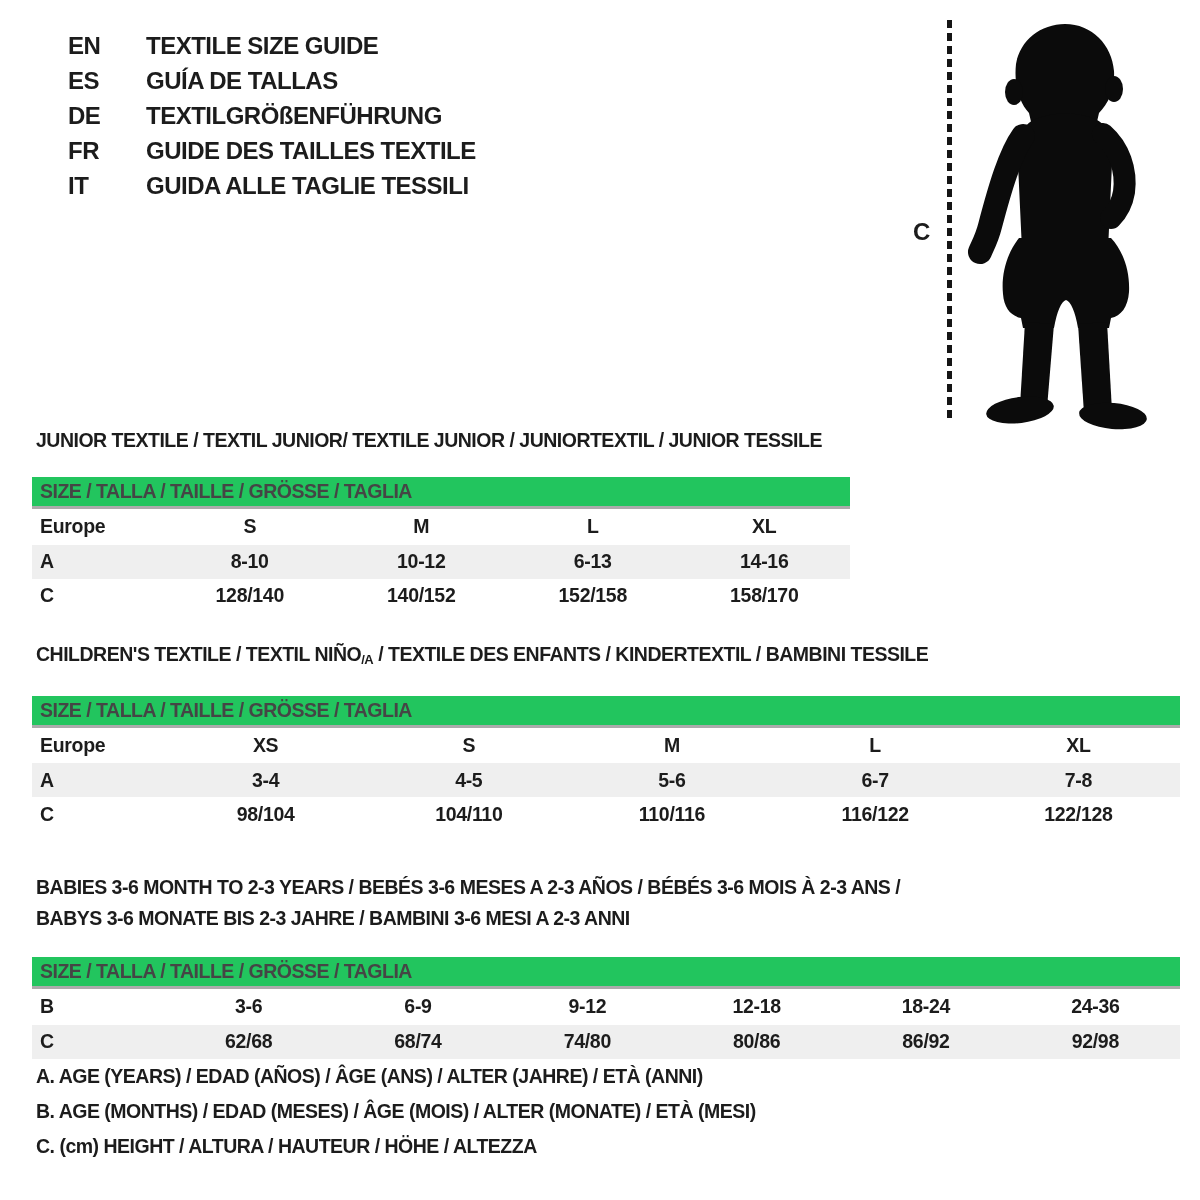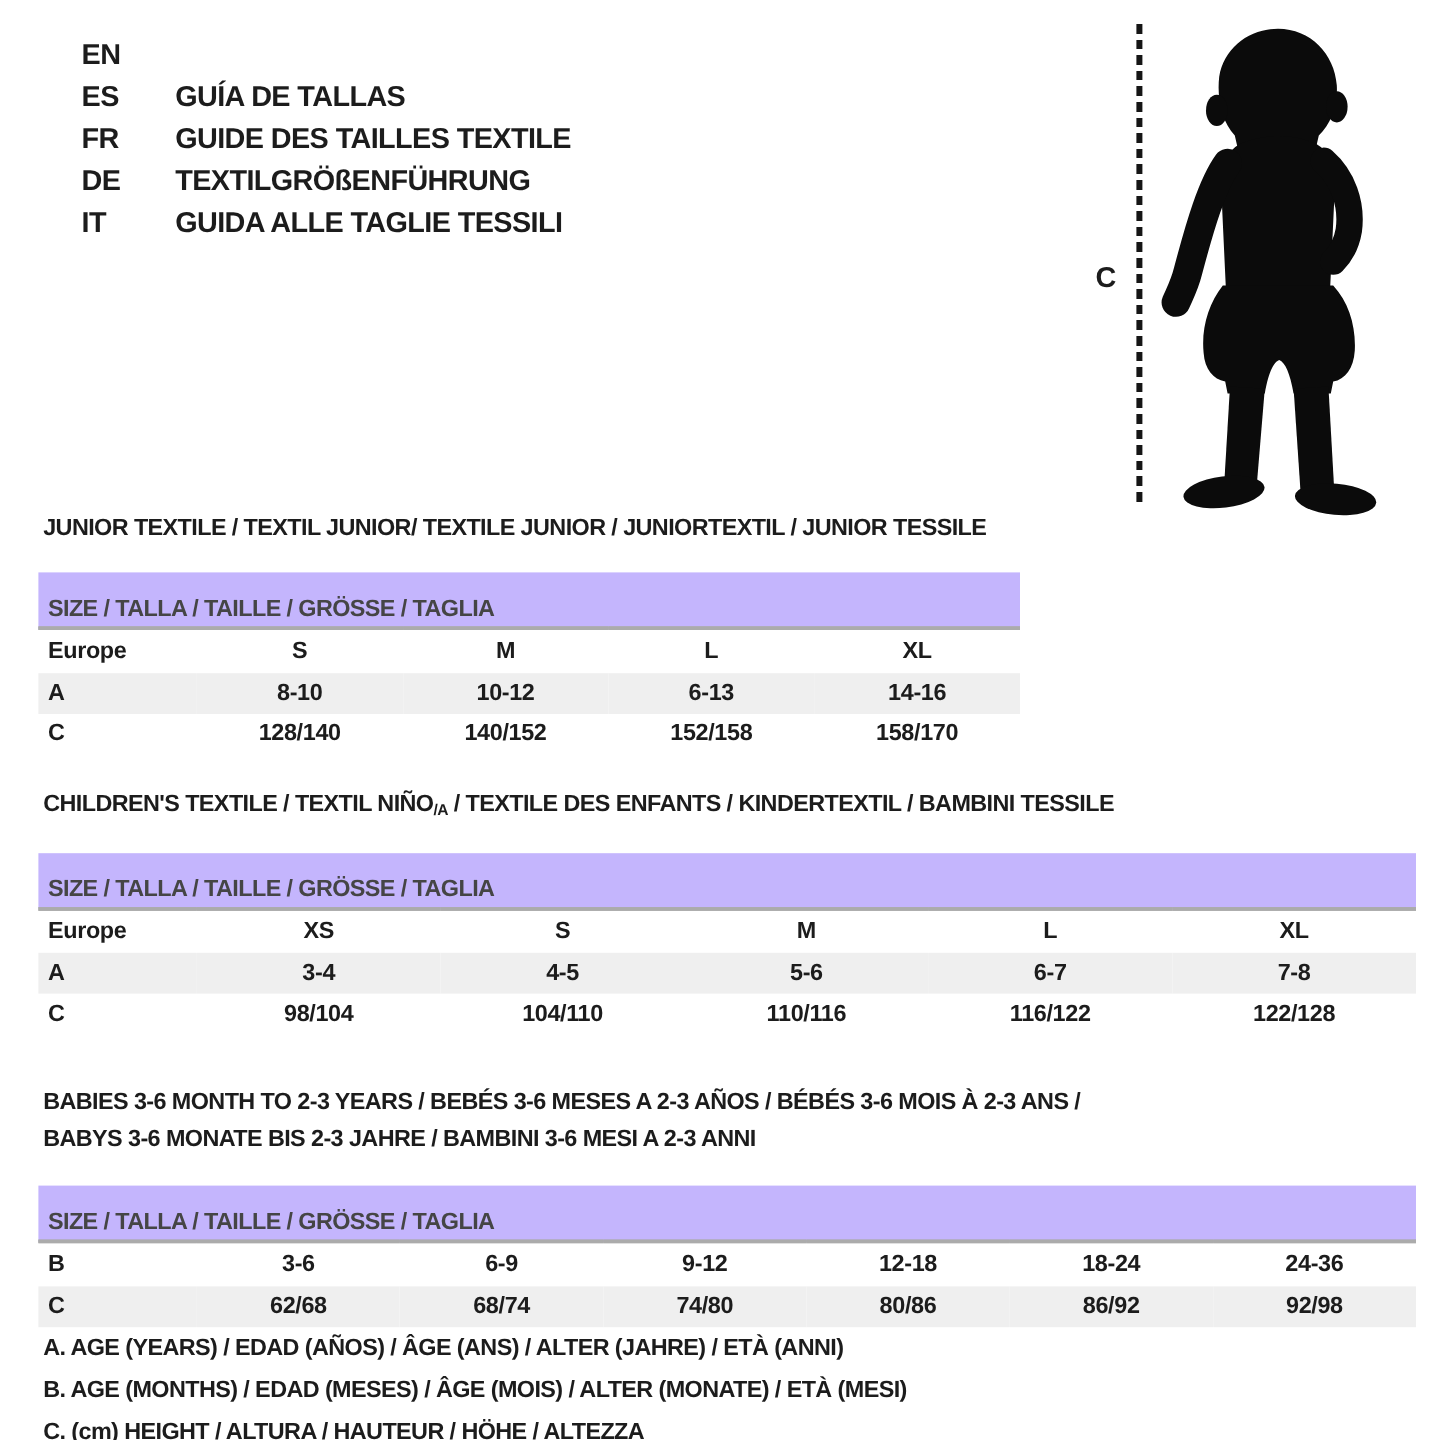--- a/index.html
+++ b/index.html
@@ -46,24 +46,24 @@
   .mt-children-title { margin-top: 31px; }
   .mt-children-table { margin-top: 26px; }
   .mt-babies-title { margin-top: 41px; }
   .mt-babies-table { margin-top: 23px; }
 
   table.size-table { border-collapse: collapse; table-layout: fixed; }
   .tbl-junior { width: 818px; }
   .tbl-wide { width: 1148px; }
 
   th.size-bar {
-    background: #c4b5fd;
+    background: #22c55e;
     color: #454545;
     font-size: 19.5px; font-weight: 700; letter-spacing: -0.5px;
-    text-align: left; padding: 19px 0 3px 8px; height: 30px;
+    text-align: left; padding: 3px 0 3px 8px; height: 30px;
     border-bottom: 3px solid #ababab;
   }
   .size-table td {
     font-size: 19.5px; font-weight: 700; letter-spacing: -0.3px;
     text-align: center; height: 34px; padding: 0;
   }
   .size-table td.row-label { text-align: left; padding-left: 8px; }
   .size-table col.label-col { width: 132px; }
   .size-table tbody tr.first { height: 37px; }
   .size-table tbody tr.alt { background: #efefef; }
@@ -73,32 +73,33 @@
   .note-line {
     font-size: 19.5px; letter-spacing: -0.5px; line-height: 35px; white-space: nowrap;
   }
 </style>
 </head>
 <body>
 
 <div class="lang-list">
   <div class="lang-row">
     <span class="lang-code">EN</span>
+    <span class="lang-title">TEXTILE SIZE GUIDE</span>
   </div>
   <div class="lang-row">
     <span class="lang-code">ES</span>
     <span class="lang-title">GUÍA DE TALLAS</span>
   </div>
   <div class="lang-row">
+    <span class="lang-code">DE</span>
+    <span class="lang-title">TEXTILGRÖßENFÜHRUNG</span>
+  </div>
+  <div class="lang-row">
     <span class="lang-code">FR</span>
     <span class="lang-title">GUIDE DES TAILLES TEXTILE</span>
-  </div>
-  <div class="lang-row">
-    <span class="lang-code">DE</span>
-    <span class="lang-title">TEXTILGRÖßENFÜHRUNG</span>
   </div>
   <div class="lang-row">
     <span class="lang-code">IT</span>
     <span class="lang-title">GUIDA ALLE TAGLIE TESSILI</span>
   </div>
 </div>
 
 <div class="figure">
   <div class="dash-line"></div>
   <span class="c-label">C</span>

